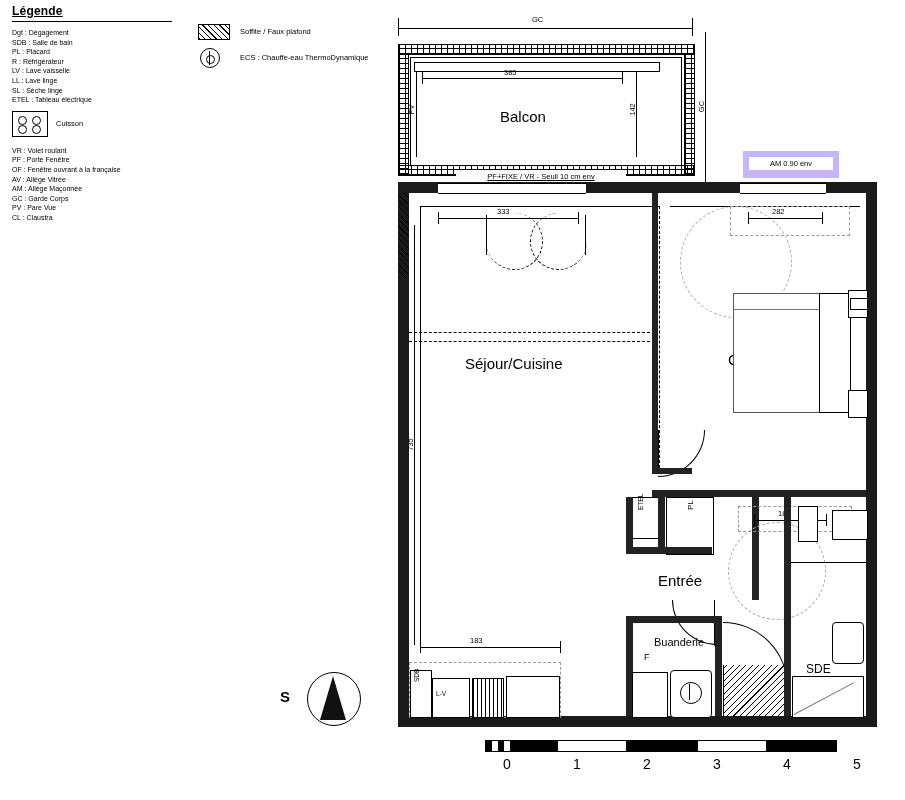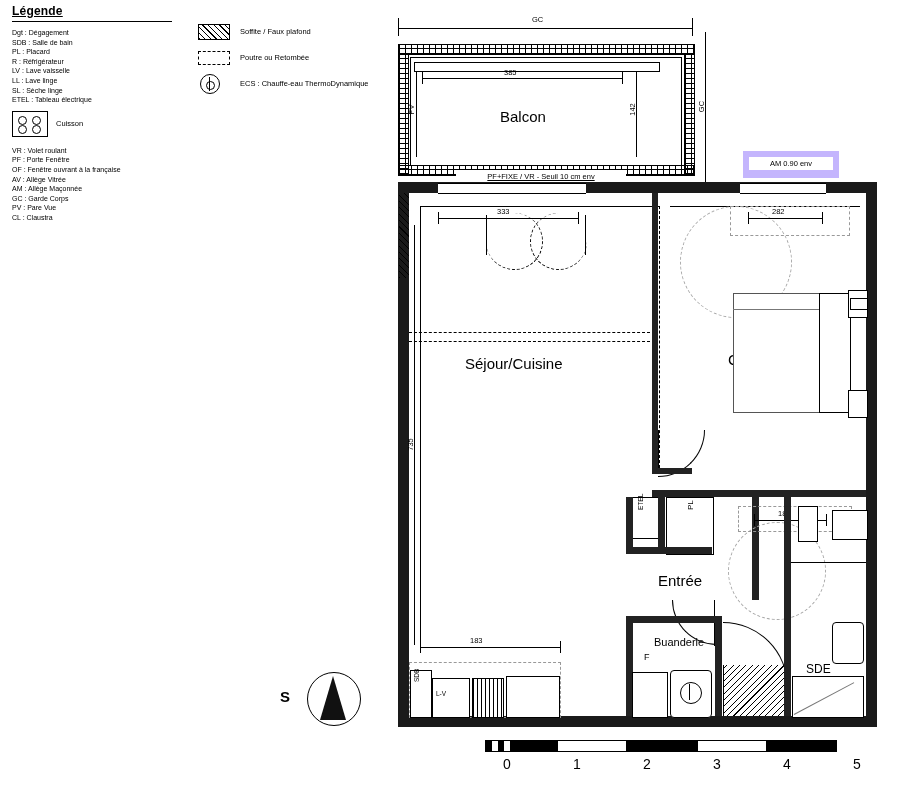--- a/index.html
+++ b/index.html
@@ -108,26 +108,20 @@
 
 <div class="abs" id="symbols">
   <div class="srow">
     <div class="sicon">
         <div class="soffite"></div>
       </div>
     <div class="slbl">Soffite / Faux plafond</div>
   </div>
   <div class="srow">
     <div class="sicon">
-        <div class="poutre"></div>
-      </div>
-    <div class="slbl">Poutre ou Retombée</div>
-  </div>
-  <div class="srow">
-    <div class="sicon">
         <div class="ecs"></div>
       </div>
     <div class="slbl">ECS : Chauffe-eau ThermoDynamique</div>
   </div>
 </div>
 
 <div class="abs" id="compass">
   <div class="cmp-s">S</div>
   <div class="cmp-c"></div>
   <div class="cmp-a"></div>

